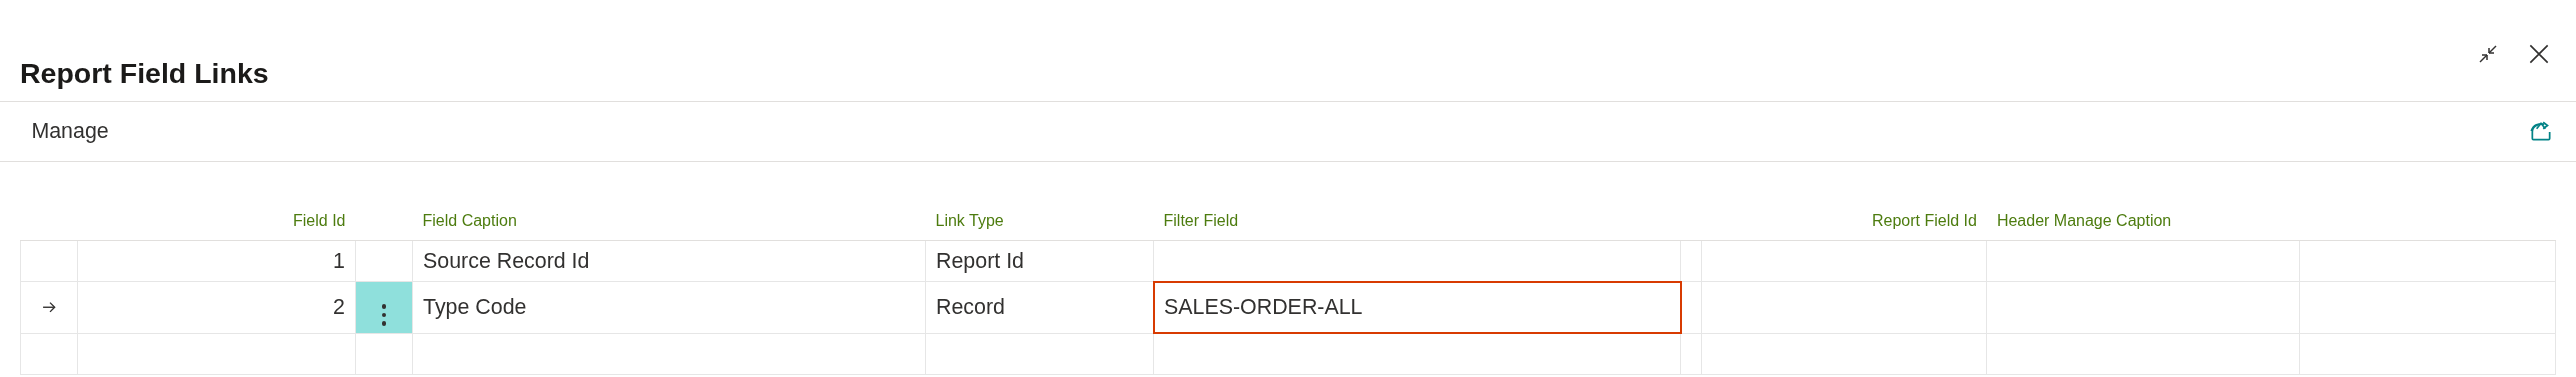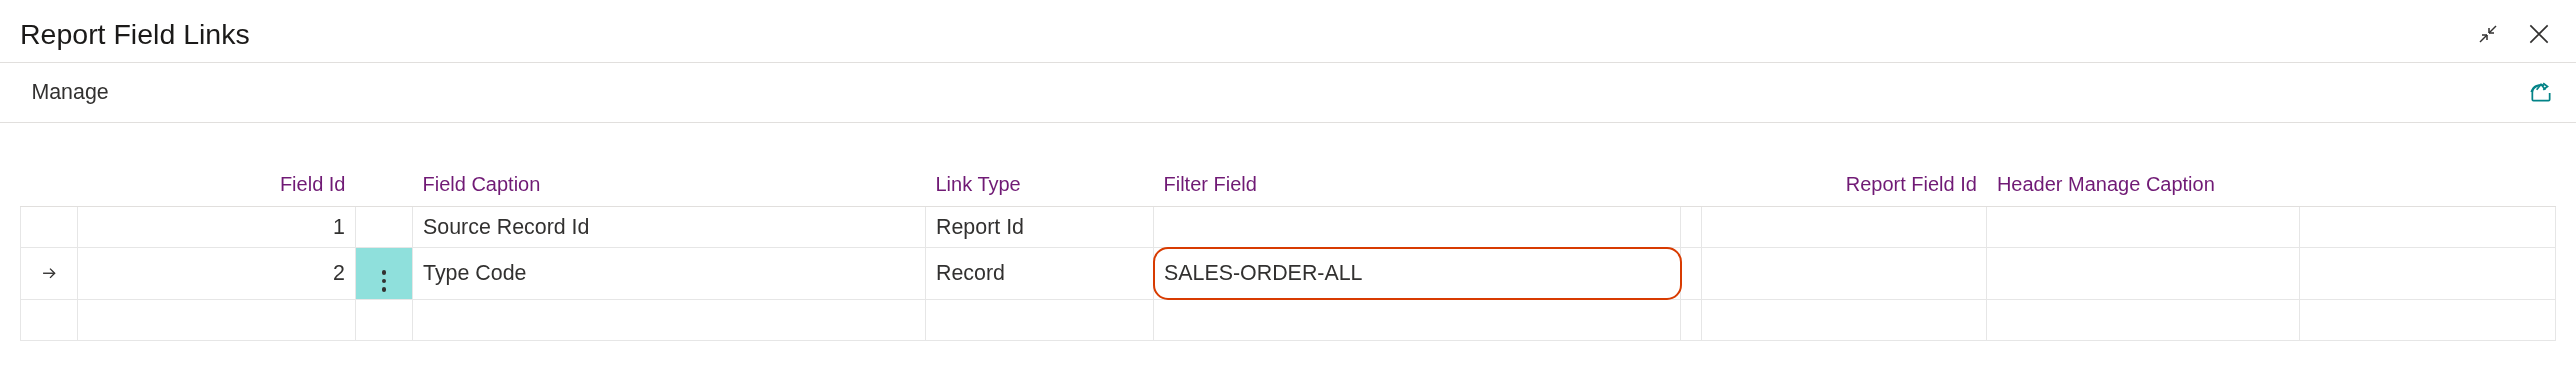--- a/index.html
+++ b/index.html
@@ -10,23 +10,24 @@
     font-size: 20px;
     width: 2576px;
   }
   .page-header {
     display: flex;
     align-items: center;
     padding: 17px 20px 11.4px 20px;
   }
   .page-title {
     font-size: 28.5px;
-    font-weight: 400;
+    font-weight: 700;
     color: #1b1a19;
     flex: 1;
+    margin-top: 40px;
   }
   .header-actions {
     display: flex;
     align-items: center;
     gap: 17px;
   }
   .icon-btn {
     width: 34px;
     height: 34px;
     display: flex;
@@ -62,22 +63,22 @@
   .grid-wrap {
     padding: 43px 20px 0 20px;
   }
   table.grid {
     border-collapse: collapse;
     width: 100%;
     table-layout: fixed;
   }
   .grid th {
     font-weight: 400;
-    font-size: 20px;
-    color: #701a75;
+    font-size: 16px;
+    color: #4d7c0f;
     text-align: left;
     padding: 7.1px 10px 10px 10px;
     border-bottom: 0.7px solid #e1dfdd;
     white-space: nowrap;
     overflow: hidden;
   }
   .grid th.r { text-align: right; }
   .grid td {
     border: 0.7px solid #e6e6e6;
     padding: 7.1px 10px;
@@ -110,21 +111,20 @@
   .dots {
     display:inline-flex; flex-direction:column; gap:4.3px;
     align-items:center; justify-content:center;
   }
   .dots span {
     width:4.3px; height:4.3px; border-radius:50%; background:#323130;
   }
   .cell-highlight {
     outline: 2.8px solid #d83b01;
     outline-offset: -1.4px;
-    border-radius: 14px;
   }
 </style>
 </head>
 <body>
 
 <div class="page-header">
   <div class="page-title">Report Field Links</div>
   <div class="header-actions">
     <div class="icon-btn">
       <svg width="24" height="24" viewBox="0 0 24 24" fill="none" stroke="currentColor" stroke-width="1.5">

